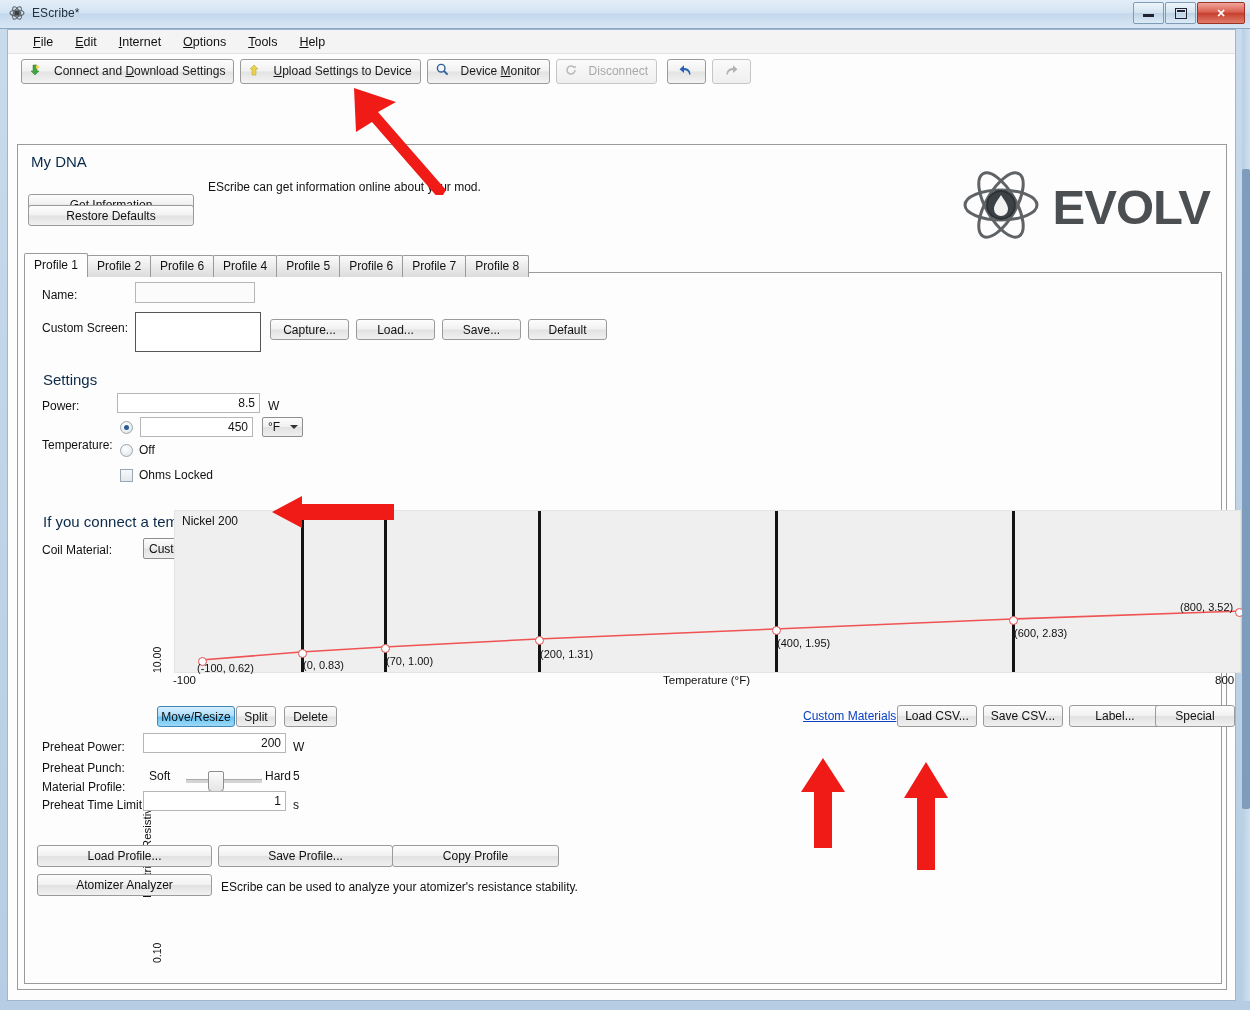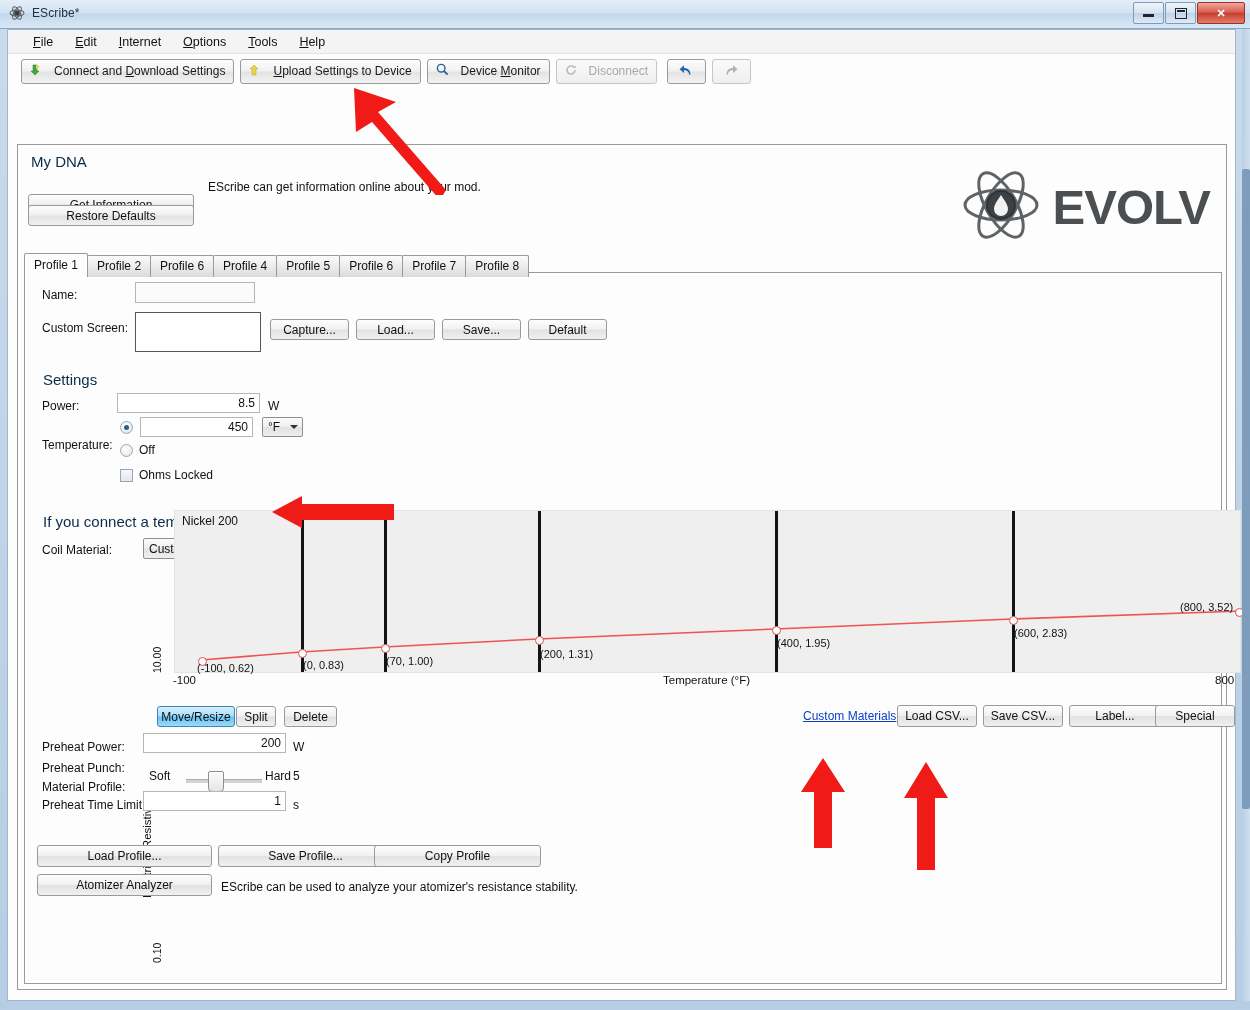--- a/index.html
+++ b/index.html
@@ -394,21 +394,21 @@
         </div>
         <div class="lbl" style="position:absolute;left:240px;top:496px;">Hard</div>
         <div class="lbl" style="position:absolute;left:268px;top:496px;">5</div>
 
         <div class="lbl" style="position:absolute;left:17px;top:525px;">Preheat Time Limit:</div>
         <div class="tbox" style="position:absolute;left:118px;top:518px;width:143px;height:20px;">1</div>
         <div class="lbl" style="position:absolute;left:268px;top:525px;">s</div>
 
         <div class="btn" style="position:absolute;left:12px;top:572px;width:175px;height:22px;">Load Profile...</div>
         <div class="btn" style="position:absolute;left:193px;top:572px;width:175px;height:22px;">Save Profile...</div>
-        <div class="btn" style="position:absolute;left:349px;top:572px;width:167px;height:22px;">Copy Profile</div>
+        <div class="btn" style="position:absolute;left:367px;top:572px;width:167px;height:22px;">Copy Profile</div>
         <div class="btn" style="position:absolute;left:12px;top:601px;width:175px;height:22px;">Atomizer Analyzer</div>
         <div class="lbl" style="position:absolute;left:196px;top:607px;">EScribe can be used to analyze your atomizer's resistance stability.</div>
 
       </div>
     </div>
   </div>
 
   <div class="vscroll">
     <div class="vthumb"></div>
   </div>

